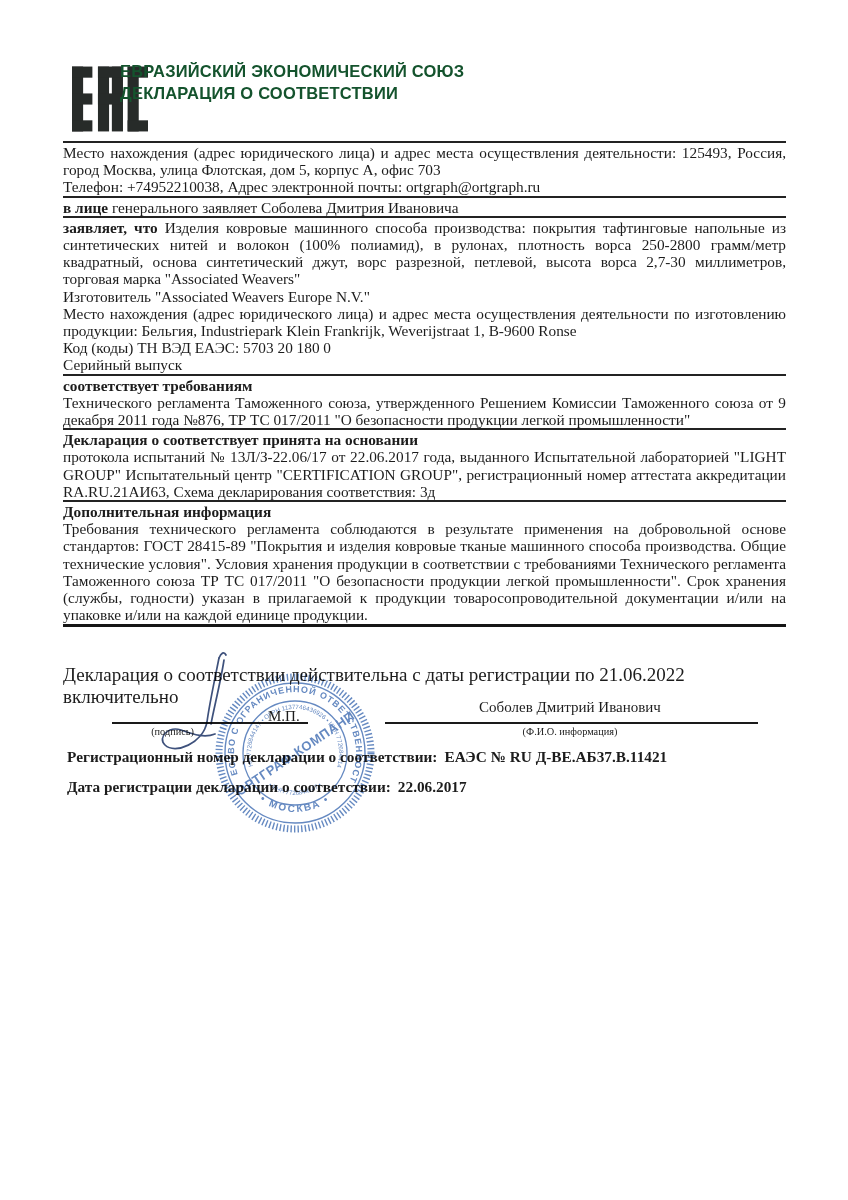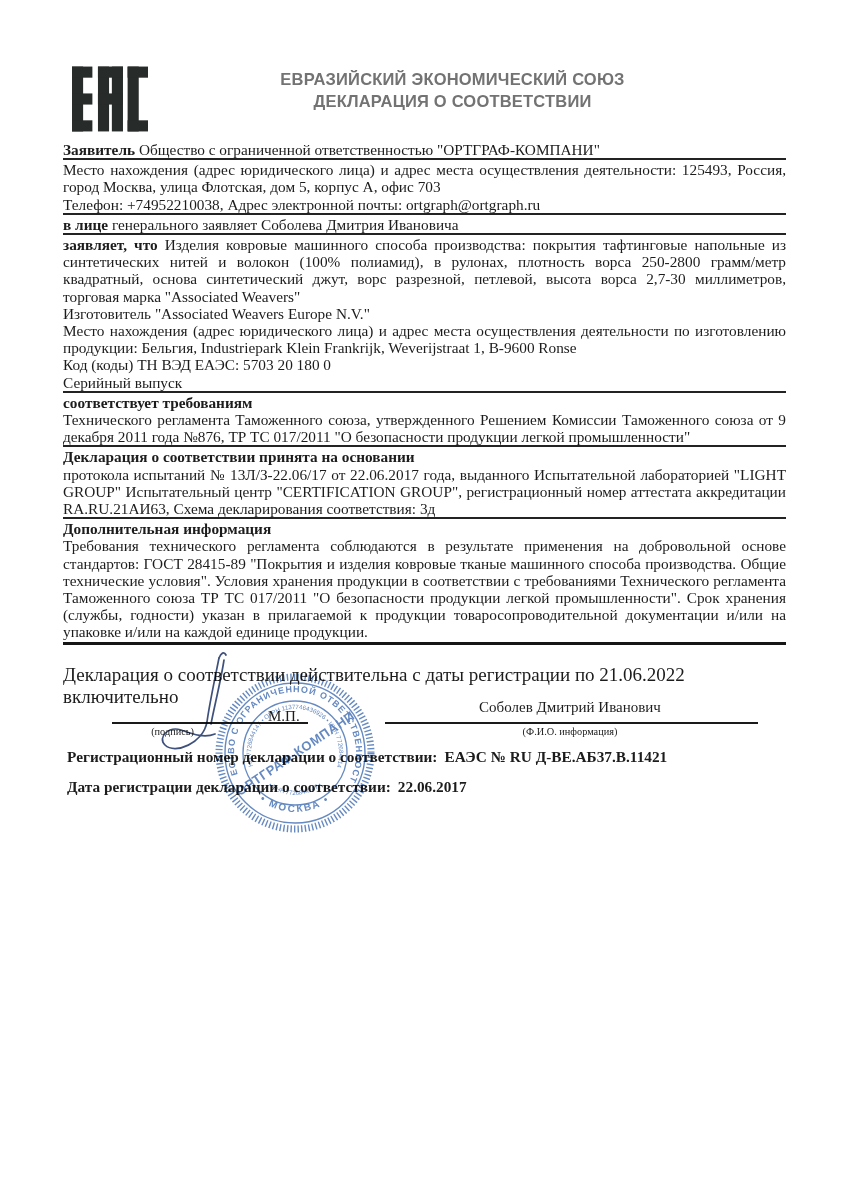--- a/index.html
+++ b/index.html
@@ -5,23 +5,23 @@
   html,body{margin:0;padding:0;background:#ffffff;}
   .page{
     position:relative;width:848px;height:1200px;background:#ffffff;
     font-family:"Liberation Serif","DejaVu Serif",serif;
     color:#1c1c1c;overflow:hidden;
   }
   
   .eac-logo{position:absolute;left:72px;top:63px;width:76px;height:72px;}
   
   .doc-title{
-    position:absolute;left:120px;top:69px;width:665px;text-align:center;
+    position:absolute;left:120px;top:61px;width:665px;
     font-family:"Liberation Sans","DejaVu Sans",sans-serif;
-    font-weight:bold;font-size:16.5px;line-height:21.5px;color:#737373;
+    font-weight:bold;font-size:16.5px;line-height:21.5px;color:#14532d;
     letter-spacing:.2px;
   }
   
   .content{
     position:absolute;left:63px;top:141px;width:723px;
     font-size:15.3px;line-height:17.2px;
   }
   .content p{margin:0;padding:0;}
   .just{text-align:justify;}
   b{font-weight:bold;}
@@ -70,22 +70,20 @@
     </g>
   </svg>
 
   <div class="doc-title">
     <div>ЕВРАЗИЙСКИЙ ЭКОНОМИЧЕСКИЙ СОЮЗ</div>
     <div>ДЕКЛАРАЦИЯ О СООТВЕТСТВИИ</div>
   </div>
 
   <div class="content">
 
-    <p><b>Заявитель</b>
-      <span>Общество с ограниченной ответственностью "ОРТГРАФ-КОМПАНИ"</span></p>
     <div class="rule"></div>
 
     <p class="just">Место нахождения (адрес юридического лица) и адрес места осуществления деятельности: 125493, Россия, город Москва, улица Флотская, дом 5, корпус А, офис 703</p>
     <p>Телефон: +74952210038, Адрес электронной почты: ortgraph@ortgraph.ru</p>
     <div class="rule"></div>
 
     <p><b>в лице</b>
       <span>генерального заявляет Соболева Дмитрия Ивановича</span></p>
     <div class="rule"></div>
 
@@ -94,21 +92,21 @@
     <p>Изготовитель "Associated Weavers Europe N.V."</p>
     <p class="just">Место нахождения (адрес юридического лица) и адрес места осуществления деятельности по изготовлению продукции: Бельгия, Industriepark Klein Frankrijk, Weverijstraat 1, B-9600 Ronse</p>
     <p>Код (коды) ТН ВЭД ЕАЭС: 5703 20 180 0</p>
     <p>Серийный выпуск</p>
     <div class="rule"></div>
 
     <p><b>соответствует требованиям</b></p>
     <p class="just">Технического регламента Таможенного союза, утвержденного Решением Комиссии Таможенного союза от 9 декабря 2011 года №876, ТР ТС 017/2011 "О безопасности продукции легкой промышленности"</p>
     <div class="rule"></div>
 
-    <p><b>Декларация о соответствии принята на основании</b></p>
+    <p><b>Декларация о соответствует принята на основании</b></p>
     <p class="just">протокола испытаний № 13Л/З-22.06/17 от 22.06.2017 года, выданного Испытательной лабораторией "LIGHT GROUP" Испытательный центр "CERTIFICATION GROUP", регистрационный номер аттестата аккредитации RA.RU.21АИ63, Схема декларирования соответствия: 3д</p>
     <div class="rule"></div>
 
     <p><b>Дополнительная информация</b></p>
     <p class="just">Требования технического регламента соблюдаются в результате применения на добровольной основе стандартов: ГОСТ 28415-89 "Покрытия и изделия ковровые тканые машинного способа производства. Общие технические условия". Условия хранения продукции в соответствии с требованиями Технического регламента Таможенного союза ТР ТС 017/2011 "О безопасности продукции легкой промышленности". Срок хранения (службы, годности) указан в прилагаемой к продукции товаросопроводительной документации и/или на упаковке и/или на каждой единице продукции.</p>
     <div class="rule thick"></div>
   </div>
 
   <div class="validity">Декларация о соответствии действительна с даты регистрации по 21.06.2022 включительно</div>
 

